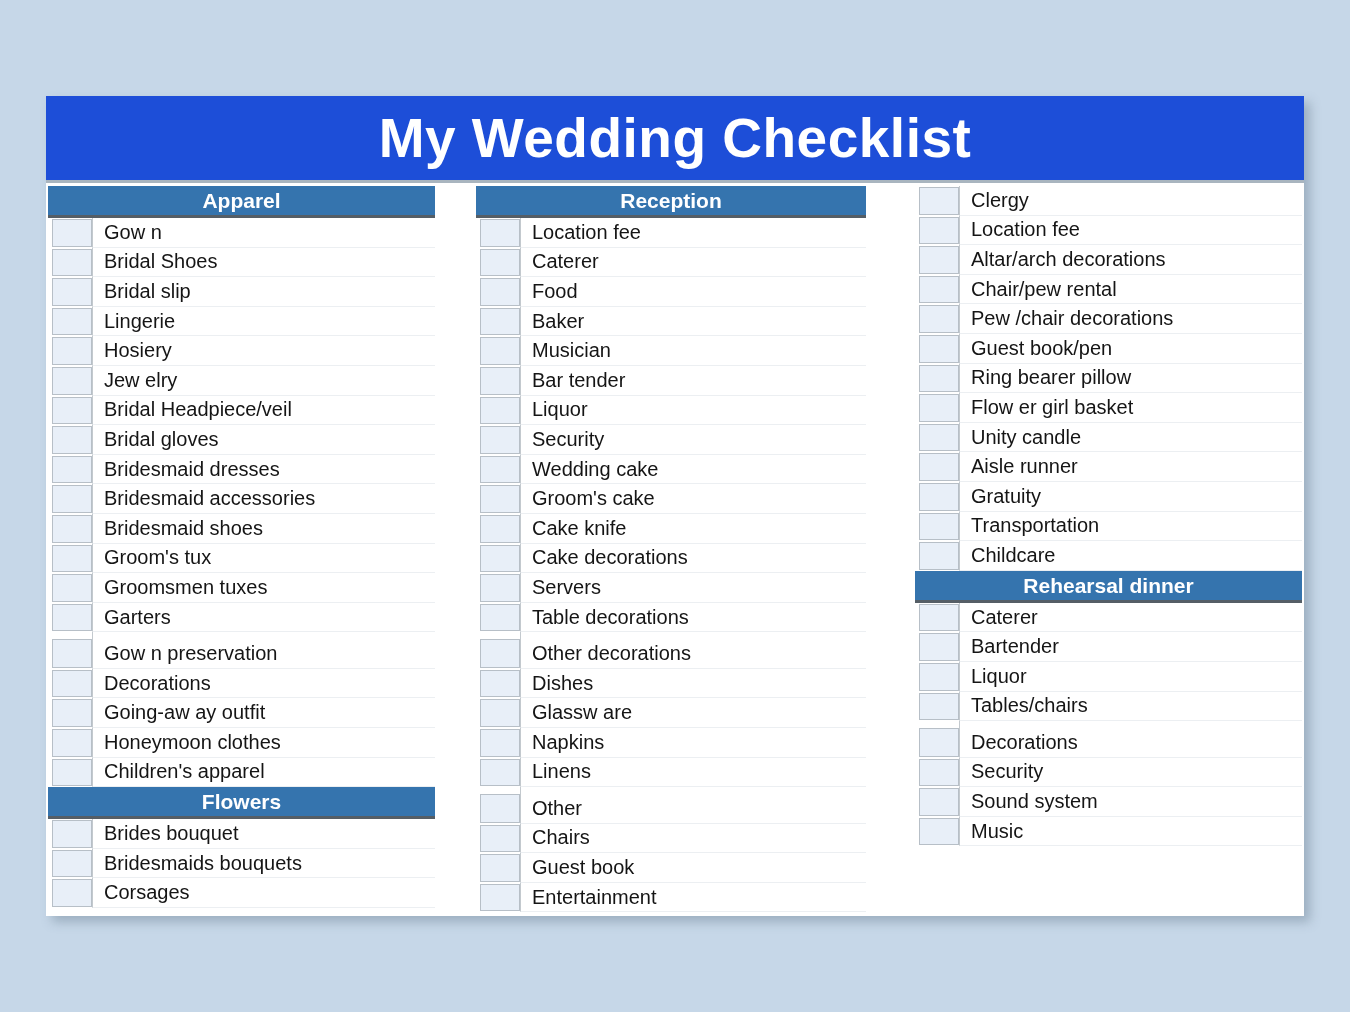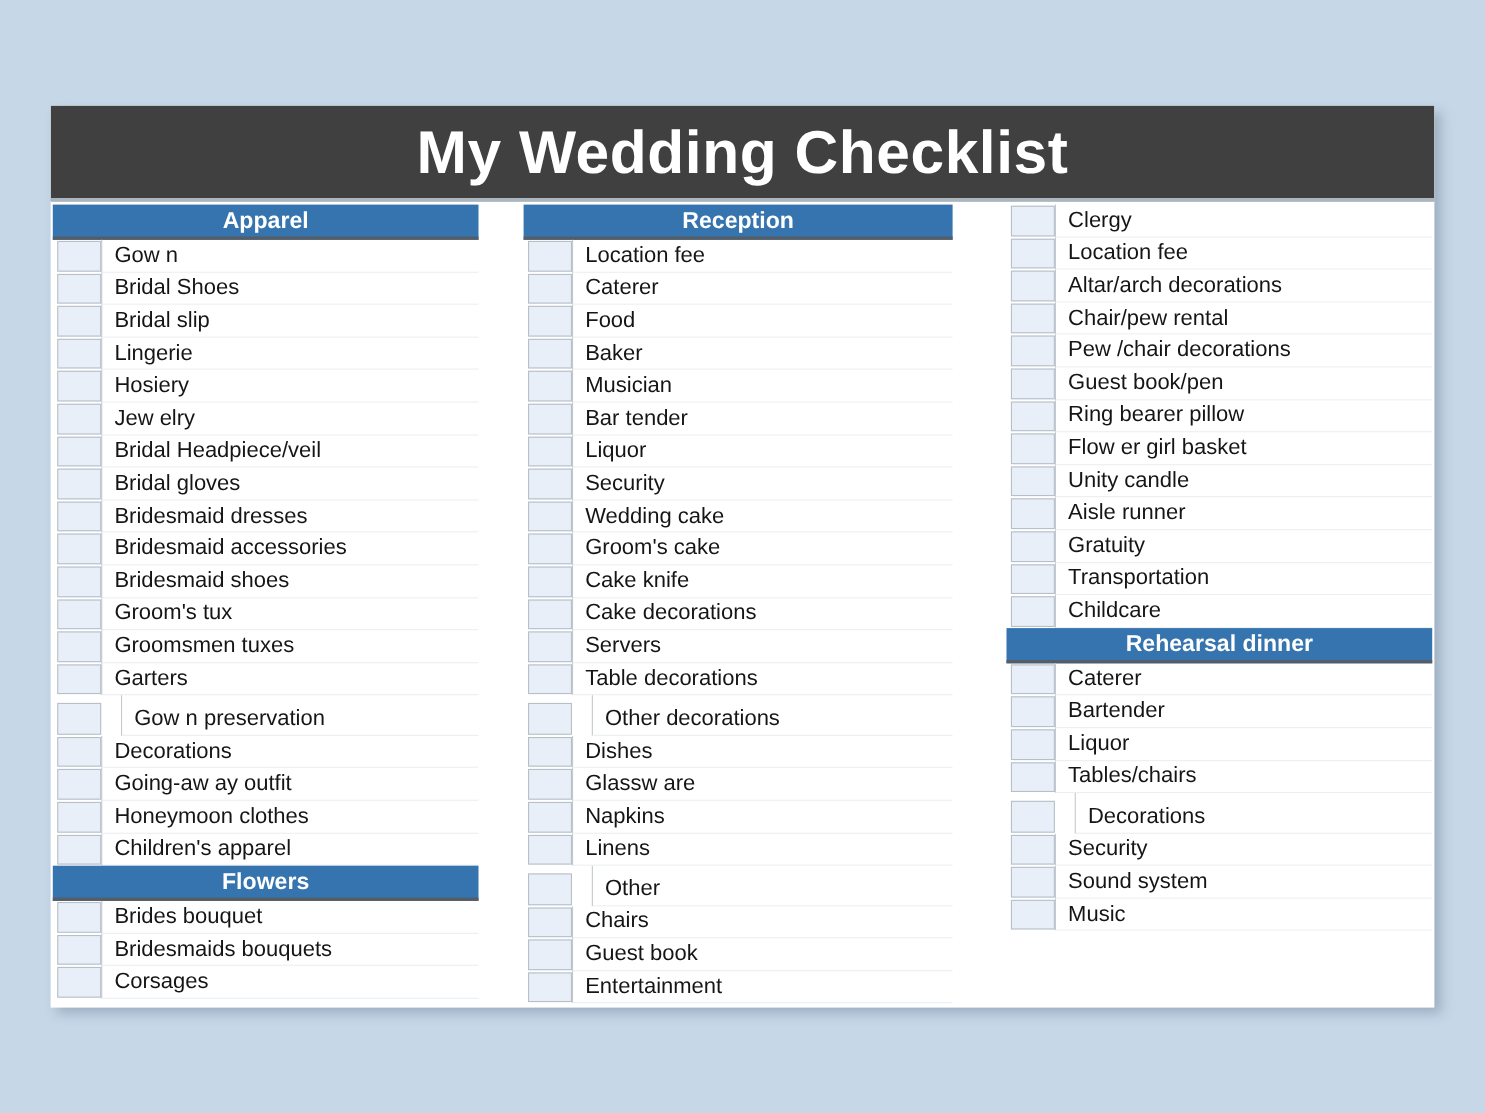--- a/index.html
+++ b/index.html
@@ -25,21 +25,21 @@
     box-shadow: 6px 6px 10px rgba(90,110,130,0.38);
   }
 
   
   .title-bar {
     position: absolute;
     left: 0;
     top: 0;
     width: 1258px;
     height: 87px;
-    background: #404040;
+    background: #1d4ed8;
     border-bottom: 3px solid #a9b5bf;
     box-sizing: border-box;
   }
   .title-text {
     position: absolute;
     left: 0;
     top: 0;
     width: 1258px;
     line-height: 84px;
     text-align: center;
@@ -80,21 +80,21 @@
 
   
   .rows { position: relative; }
 
   .row {
     position: relative;
     height: 29.6px;
     display: flex;
     align-items: stretch;
   }
-  .row.gap-before { height: 36.5px; gap: 18px; }
+  .row.gap-before { height: 36.5px; }
 
   .chk {
     width: 40px;
     flex: 0 0 40px;
     margin: 1px 0 1px 4px;
     background: #e8eff8;
     border: 1px solid #b7bfc7;
     box-sizing: border-box;
   }
   .row.gap-before .chk {

